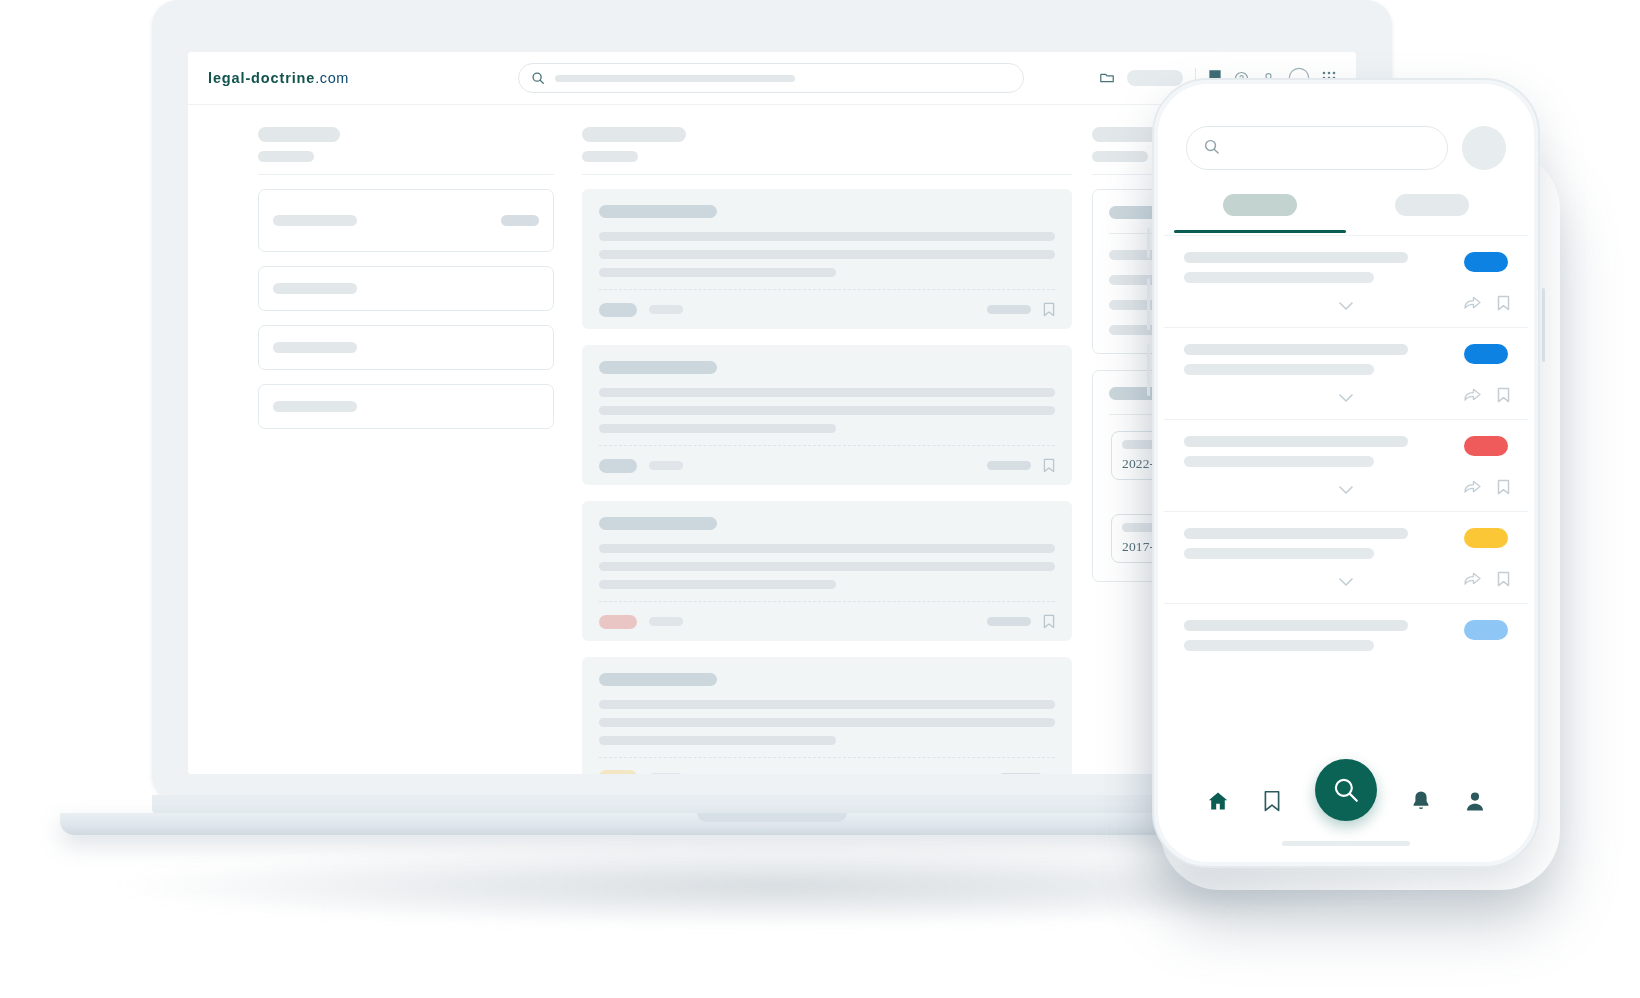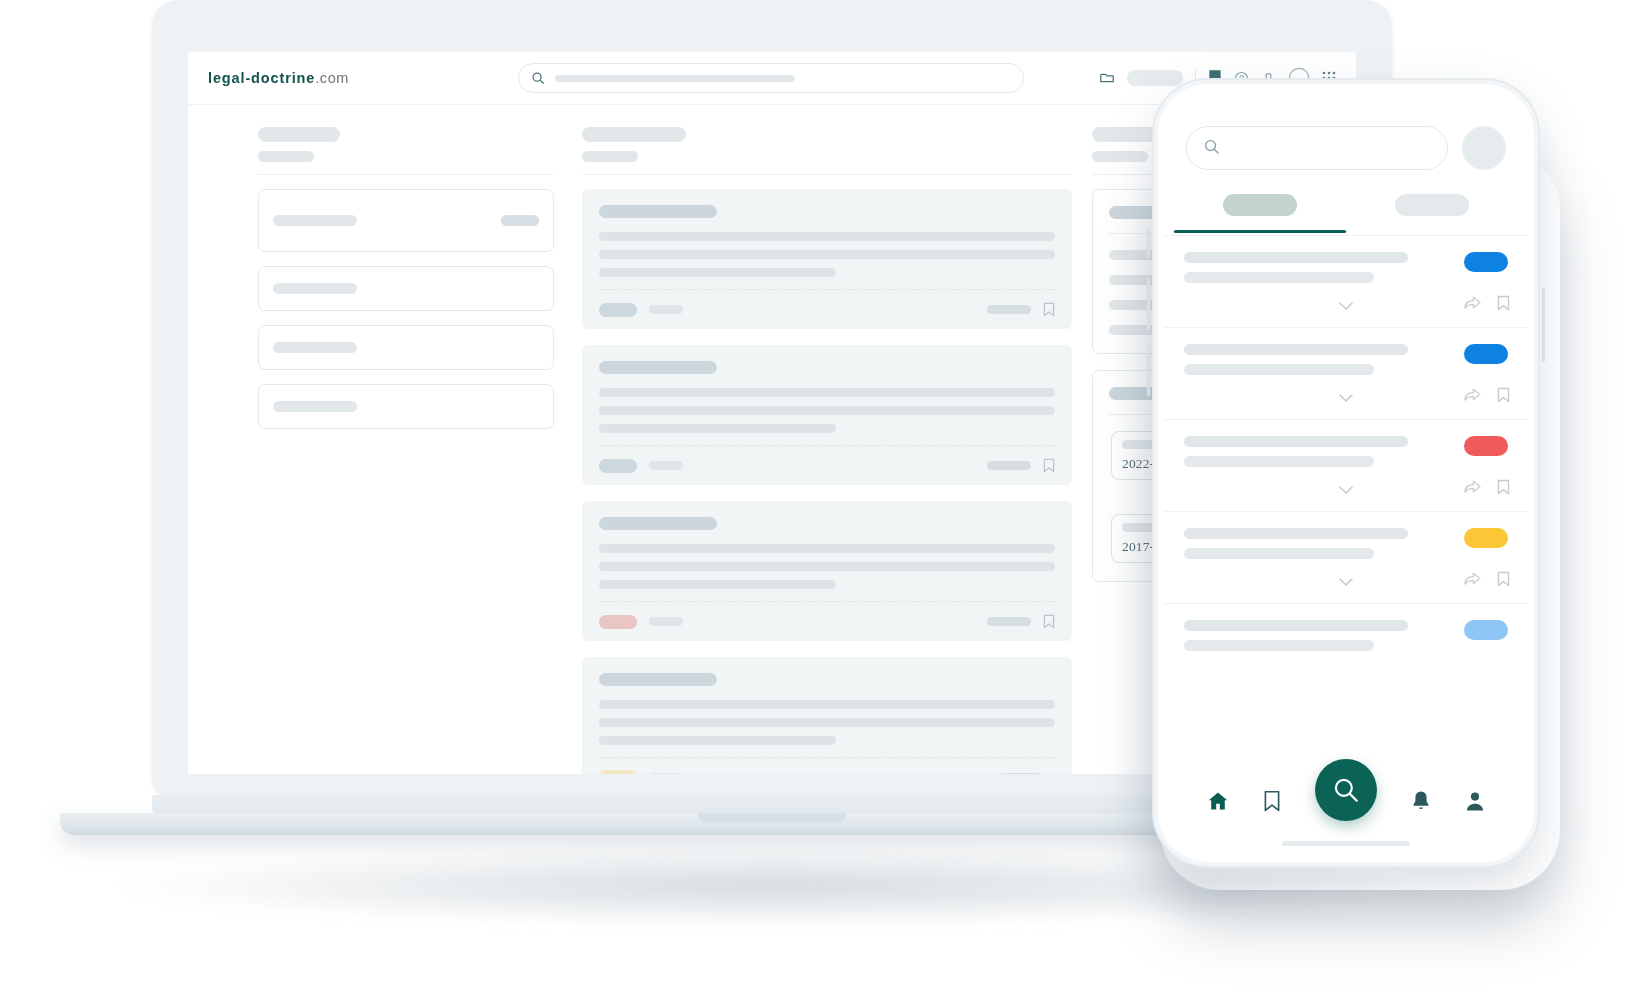--- a/index.html
+++ b/index.html
@@ -88,21 +88,21 @@
     display: flex;
     align-items: center;
     padding: 0 20px;
   }
   .brand {
     font-size: 14.5px;
     letter-spacing: .06em;
     white-space: nowrap;
   }
   .brand .b-main { color: #12534e; font-weight: 700; }
-  .brand .b-tld  { color: #737373; font-weight: 400; letter-spacing: .04em;}
+  .brand .b-tld  { color: #0c4a6e; font-weight: 400; letter-spacing: .04em;}
   .hdr-search {
     position: absolute;
     left: 330px;
     width: 480px;
     height: 28px;
     background: #fff;
     border: 1px solid #e1e7ea;
     border-radius: 16px;
     display: flex;
     align-items: center;

